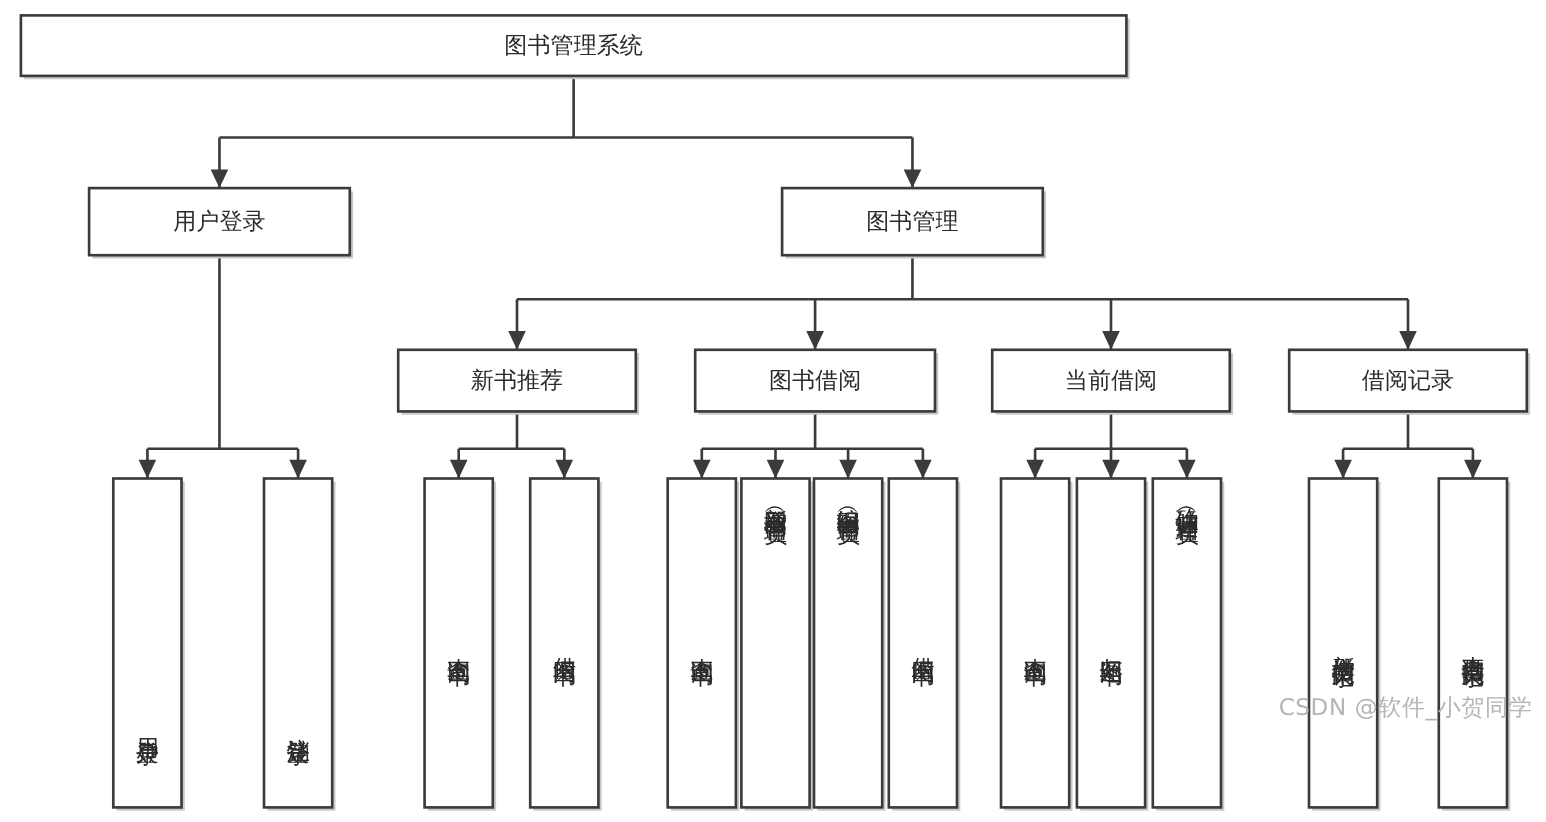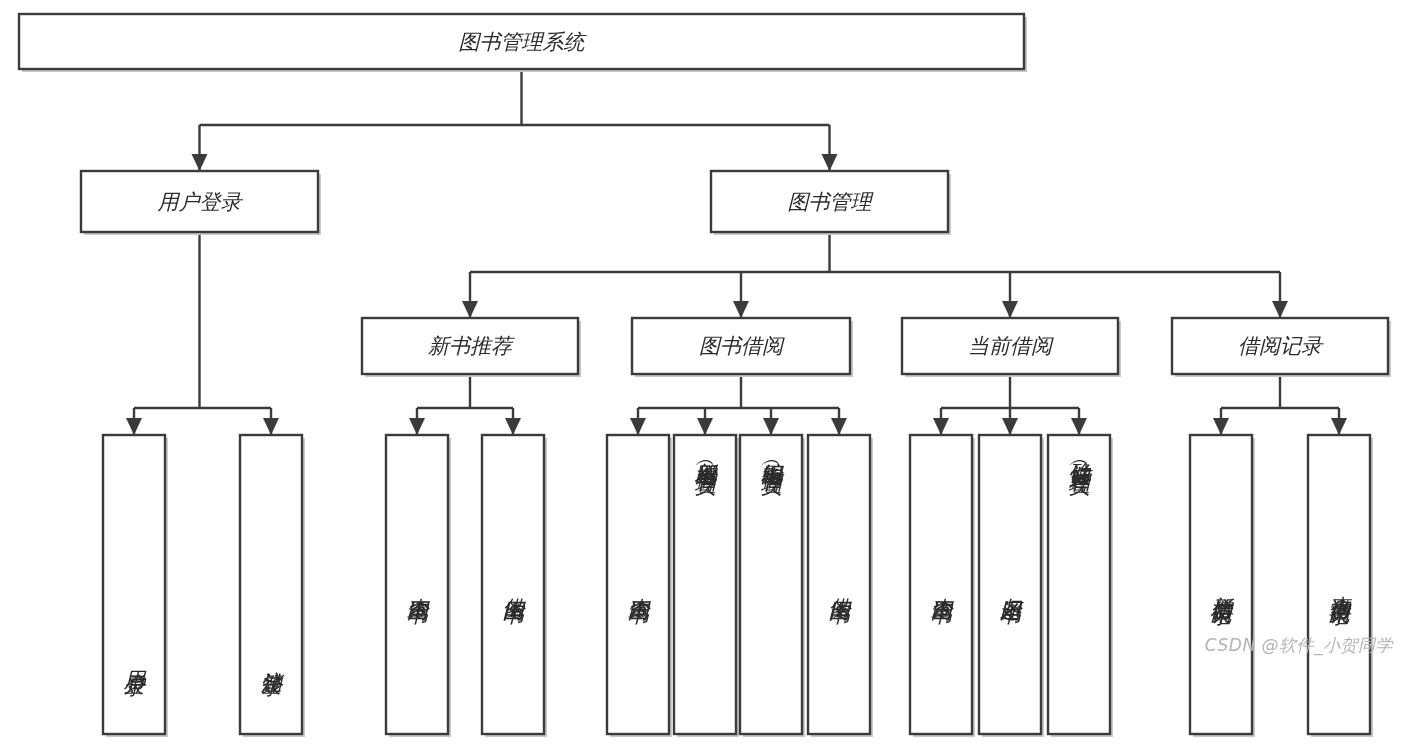--- a/index.html
+++ b/index.html
@@ -12,21 +12,20 @@
     width: 1405px;
     height: 747px;
     font-family: "DejaVu Sans", "Liberation Sans", sans-serif;
     overflow: hidden;
   }
   #diagram-root {
     position: relative;
     width: 1405px;
     height: 661px;
     background: #ffffff;
-    font-style: italic;
   }
   svg#diagram-svg {
     position: absolute;
     top: 0;
     left: 0;
     width: 1405px;
     height: 747px;
     display: block;
   }
   .node-box {
@@ -70,21 +69,21 @@
     line-height: 1.06;
     letter-spacing: 2px;
     color: #2b2b2b;
     white-space: nowrap;
   }
   .watermark {
     position: absolute;
     right: 12px;
     bottom: 4px;
     font-family: "DejaVu Sans", "Liberation Sans", sans-serif;
-    font-size: 17px;
+    font-size: 21px;
     color: #b4b4b4;
     letter-spacing: 0.5px;
     white-space: nowrap;
   }
 </style>
 </head>
 <body>
 
 <div id="diagram-root">
 

